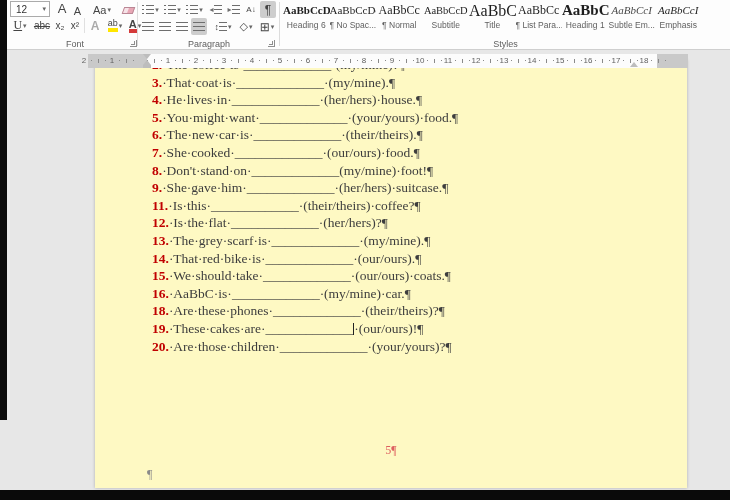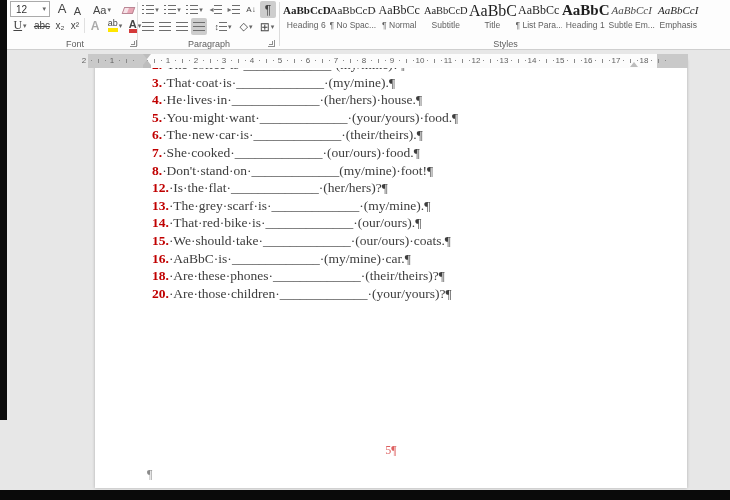--- a/index.html
+++ b/index.html
@@ -72,21 +72,21 @@
   .rt.tick { top:5px; width:1px; height:4px; }
   .rt.dot  { top:6px; width:1px; height:1px; }
   .imark { position:absolute; width:9px; }
   .tri-down { display:block; width:0; height:0; border-left:4px solid transparent;
               border-right:4px solid transparent; border-top:5px solid #BDBDBD; }
   .tri-up   { display:block; width:0; height:0; border-left:4px solid transparent;
               border-right:4px solid transparent; border-bottom:5px solid #BDBDBD; }
   .sq { display:block; width:8px; height:3px; background:#BDBDBD; }
 
   
-  .page { position:absolute; left:95px; top:60px; width:592px; height:428px; background:#ffffff;
+  .page { position:absolute; left:95px; top:60px; width:592px; height:428px; background:#fef9c3;
           box-shadow:0 0 3px rgba(0,0,0,.25); overflow:hidden; z-index:5; }
   .content { position:absolute; left:57px; top:-4px; right:4px;
              font-family:"Liberation Serif", serif; font-size:13.5px; color:#3D3D3D; }
   .xline { height:17.6px; line-height:17.6px; white-space:nowrap; }
   .num { color:#C00000; font-weight:bold; }
   .blankv { letter-spacing:0; }
   .pilc { color:#3D3D3D; }
   .cursor { display:none; width:1px; height:12px; background:#222; vertical-align:-2px; }
   .cursor.show { display:inline-block; }
   .linkline a { color:#2E74B5; text-decoration:underline; cursor:pointer; }
@@ -290,22 +290,28 @@
         </div>
 
         <div class="xline">
           <span class="num">7.</span><span>·She·cooked·</span><span class="blankv">_____________</span><span>·(our/ours)·food.</span><span class="pilc">¶</span>
         </div>
 
         <div class="xline">
           <span class="num">8.</span><span>·Don't·stand·on·</span><span class="blankv">_____________</span><span>(my/mine)·foot!</span><span class="pilc">¶</span>
         </div>
 
-
-
+        <div class="xline">
+          <span class="num">9.</span><span>·She·gave·him·</span><span class="blankv">_____________</span><span>·(her/hers)·suitcase.</span><span class="pilc">¶</span>
+        </div>
+
+
+        <div class="xline">
+          <span class="num">11.</span><span>·Is·this·</span><span class="blankv">_____________</span><span>·(their/theirs)·coffee?</span><span class="pilc">¶</span>
+        </div>
 
         <div class="xline">
           <span class="num">12.</span><span>·Is·the·flat·</span><span class="blankv">_____________</span><span>·(her/hers)?</span><span class="pilc">¶</span>
         </div>
 
         <div class="xline">
           <span class="num">13.</span><span>·The·grey·scarf·is·</span><span class="blankv">_____________</span><span>·(my/mine).</span><span class="pilc">¶</span>
         </div>
 
         <div class="xline">
@@ -318,20 +324,23 @@
 
         <div class="xline">
           <span class="num">16.</span><span>·AaBbC·is·</span><span class="blankv">_____________</span><span>·(my/mine)·car.</span><span class="pilc">¶</span>
         </div>
 
 
         <div class="xline">
           <span class="num">18.</span><span>·Are·these·phones·</span><span class="blankv">_____________</span><span>·(their/theirs)?</span><span class="pilc">¶</span>
         </div>
 
+        <div class="xline">
+          <span class="num">19.</span><span>·These·cakes·are·</span><span class="blankv">_____________</span><i class="cursor show"></i><span>·(our/ours)!</span><span class="pilc">¶</span>
+        </div>
 
         <div class="xline">
           <span class="num">20.</span><span>·Are·those·children·</span><span class="blankv">_____________</span><span>·(your/yours)?</span><span class="pilc">¶</span>
         </div>
       </div>
   </div>
   <div class="footer-5">
     <span>5</span><span>¶</span>
   </div>
   <div class="end-p">¶</div>

